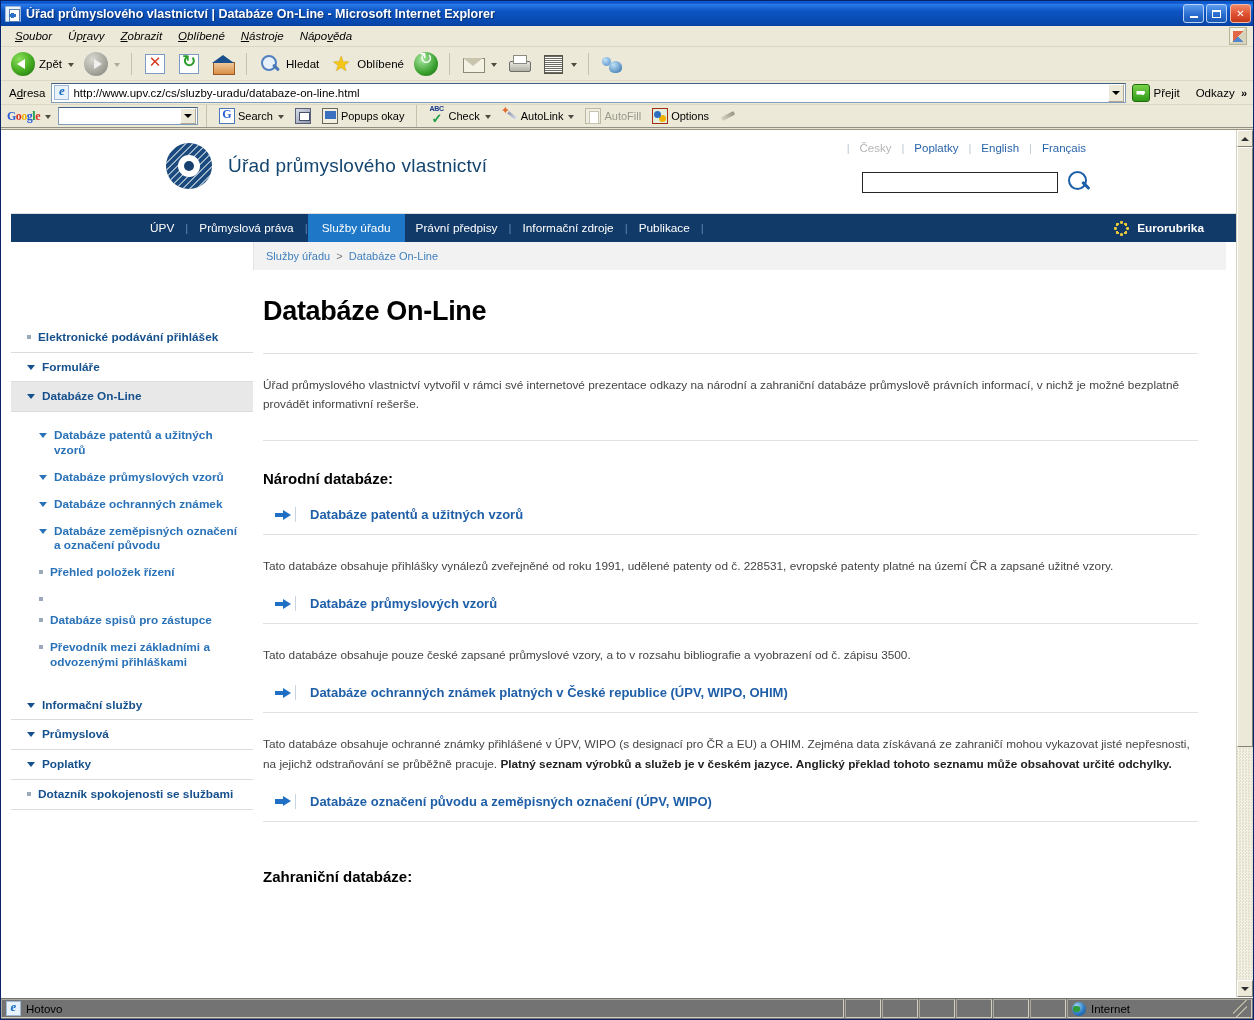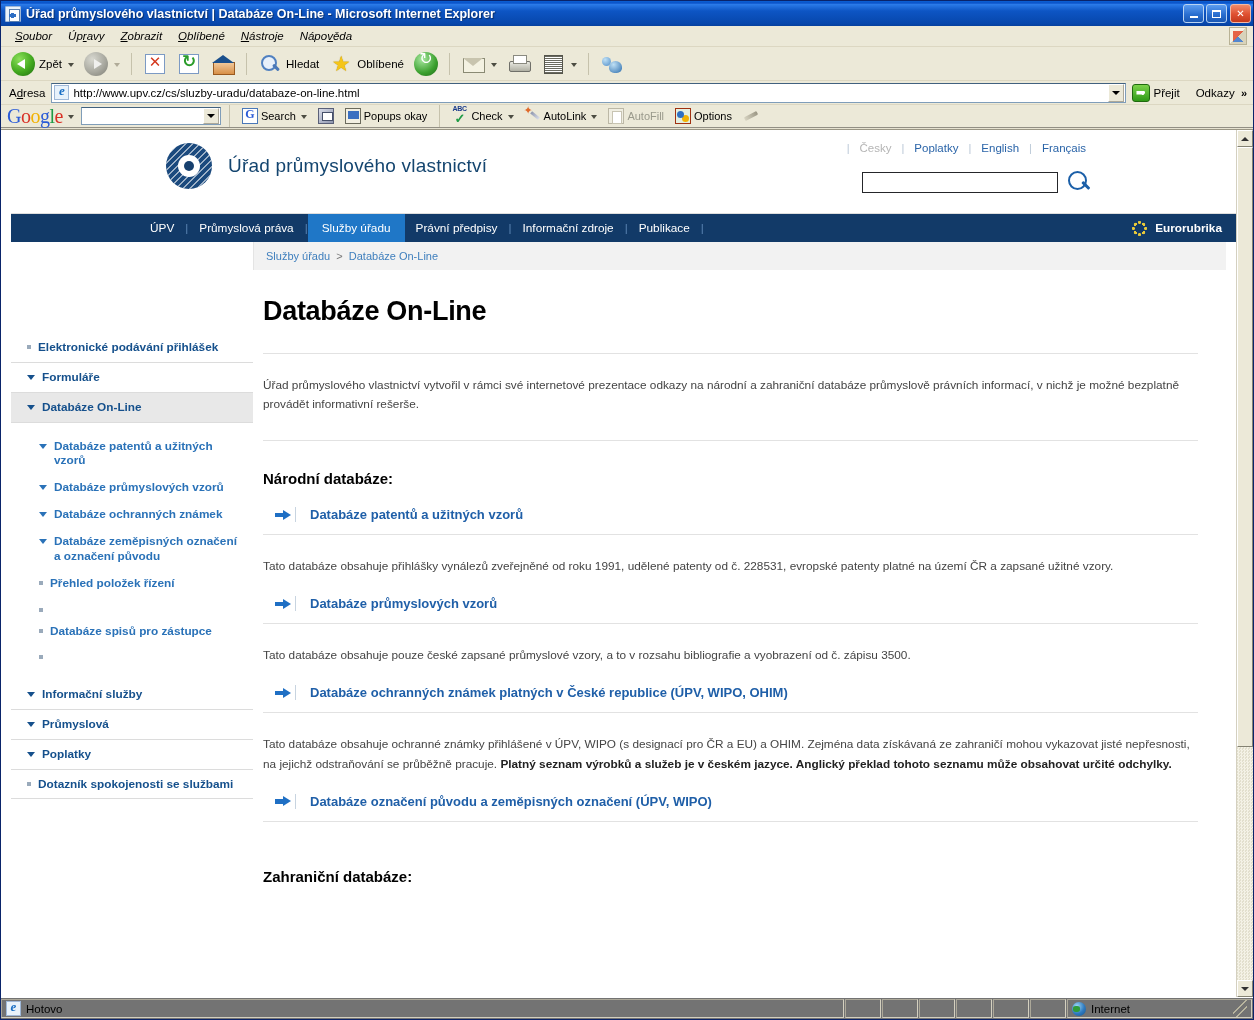--- a/index.html
+++ b/index.html
@@ -249,21 +249,21 @@
   }
   .links-btn { font-size: 11.5px; padding: 0 4px 0 10px; white-space: nowrap; }
   .chev { font-size: 11px; font-weight: bold; margin-left: 3px; }
 
   
   .gbar {
     height: 24px; background: #ece9d8; display: flex; align-items: center;
     padding-left: 6px; gap: 3px; border-bottom: 2px groove #e6e2d0;
     flex: 0 0 auto;
   }
-  .g-logo { font-size: 20px; font-weight: normal; font-family: "Liberation Serif", serif; letter-spacing: -0.5px; }
+  .g-logo { font-size: 12px; font-weight: bold; font-family: "Liberation Serif", serif; letter-spacing: -0.5px; }
   .g-logo span:nth-child(1){color:#2a5bd7}
   .g-logo span:nth-child(2){color:#d93025}
   .g-logo span:nth-child(3){color:#f2b203}
   .g-logo span:nth-child(4){color:#2a5bd7}
   .g-logo span:nth-child(5){color:#1e9b45}
   .g-logo span:nth-child(6){color:#d93025}
   .g-input {
     width: 140px; height: 18px; background: #fff; border: 1px solid #7f9db9;
     border-top-color:#41617f; margin-left: 4px; position: relative;
   }
@@ -373,21 +373,21 @@
     display: flex; align-items: stretch; position: relative;
   }
   .nav-spacer { width: 128px; flex: 0 0 auto; }
   .nav-item {
     display: flex; align-items: center; padding: 0 11px;
     color: #fff; font-size: 11.8px; white-space: nowrap;
   }
   .nav-item.active { background: #1f77c7; padding: 0 14px; }
   .nav-pipe { display: flex; align-items: center; color: #5c86b4; font-size: 11.5px; }
   .euro {
-    position: absolute; right: 14px; top: 0; bottom: 0;
+    position: absolute; right: 32px; top: 0; bottom: 0;
     display: flex; align-items: center; gap: 8px;
   }
   .euro-ring {
     width: 15px; height: 15px; border-radius: 50%;
     background:
       radial-gradient(circle at 50% 8%, #e8c93a 0 1.6px, transparent 1.7px),
       radial-gradient(circle at 79% 21%, #e8c93a 0 1.6px, transparent 1.7px),
       radial-gradient(circle at 92% 50%, #e8c93a 0 1.6px, transparent 1.7px),
       radial-gradient(circle at 79% 79%, #e8c93a 0 1.6px, transparent 1.7px),
       radial-gradient(circle at 50% 92%, #e8c93a 0 1.6px, transparent 1.7px),
@@ -722,20 +722,21 @@
             </div>
             <div class="side-l2">
               <span class="sq"></span>
             </div>
             <div class="side-l2">
               <span class="sq"></span>
               <span class="lbl">Databáze spisů pro zástupce</span>
             </div>
             <div class="side-l2">
               <span class="sq"></span>
+              <span class="lbl">Převodník mezi základními a odvozenými přihláškami</span>
             </div>
           </div>
 
           <div class="side-gap"></div>
 
           <div class="side-l1">
             <span class="tri"></span>
             <span class="lbl">Informační služby</span>
           </div>
           <div class="side-l1">

